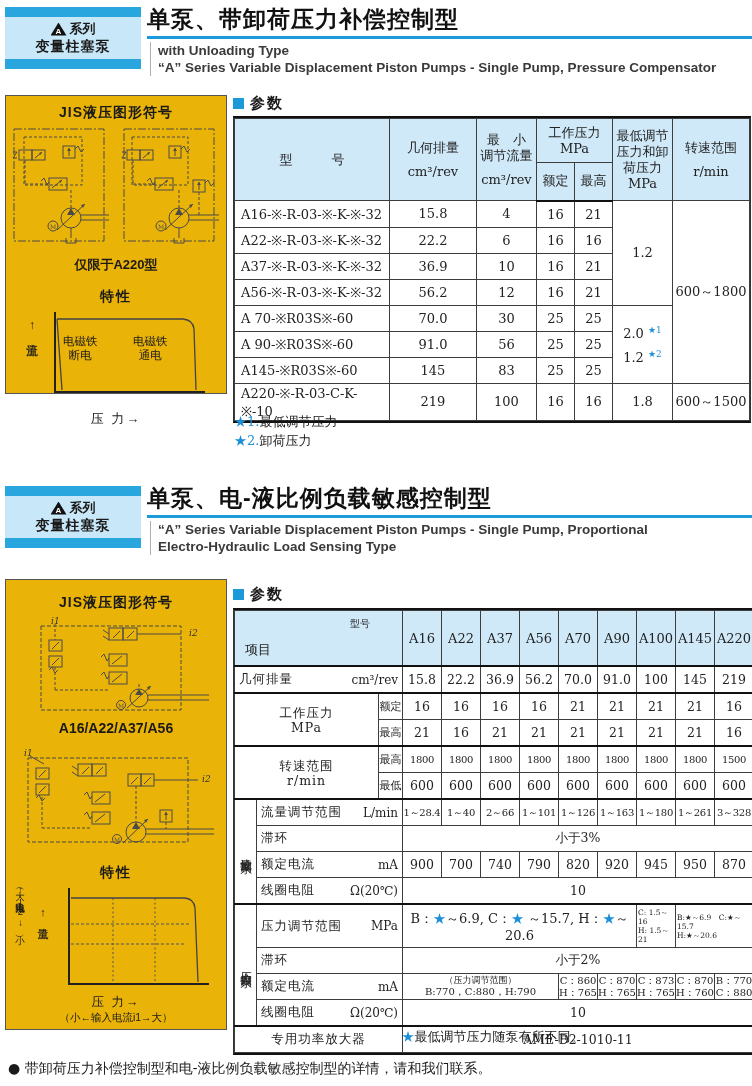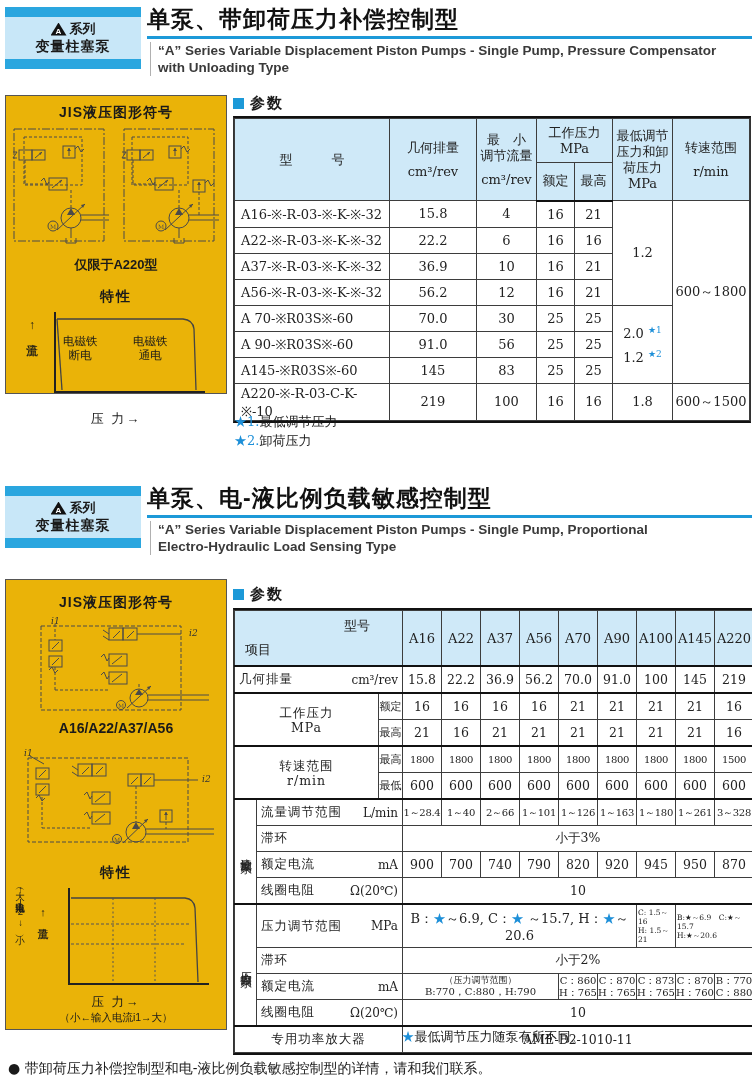--- a/index.html
+++ b/index.html
@@ -51,21 +51,21 @@
   .star-sm{color:#1d8fd8;font-size:9px;vertical-align:super;}
   .mp2 div{line-height:20px;}
   .notes{position:absolute;font-family:"DejaVu Serif","Liberation Serif",serif;font-size:13px;line-height:19px;}
   .t2{width:519px;font-size:12.5px;}
   .t2 td{height:25px;}
   .t2 tr.h td{height:54px;background:#cfe9f8;}
   .t2 tr.h td.hm{font-size:13px;}
   .t2 tr.tk td{border-top:2px solid #111;}
   .corner{position:relative;
     background:linear-gradient(to bottom right,rgba(0,0,0,0) calc(50% - 0.8px),#3d3d3d calc(50% - 0.8px),#3d3d3d calc(50% + 0.8px),rgba(0,0,0,0) calc(50% + 0.8px)),#cfe9f8;}
-  .corner .ct{position:absolute;top:6px;right:32px;font-size:13px;margin-left:11px;}
+  .corner .ct{position:absolute;top:6px;right:32px;font-size:10px;margin-left:11px;}
   .corner .cb{position:absolute;bottom:6px;left:10px;font-size:13px;}
   .item{padding:0 4px;}
   .item .fx{display:flex;justify-content:space-between;align-items:center;}
   .item .nm{font-size:12.5px;letter-spacing:1px;}
   .item .un{font-size:12px;}
   .lbl2 div{line-height:15px;font-size:12.5px;letter-spacing:1px;}
   .sub{font-size:11px;}
   .grp{writing-mode:vertical-rl;text-orientation:upright;font-size:11.5px;letter-spacing:1px;padding:2px 0;}
   .t2 td.sm{font-size:10px;letter-spacing:-0.3px;}
   .prange{font-size:13px;}
@@ -91,22 +91,22 @@
           </span>
         <span>系列</span>
       </div>
       <div class="badge-l2">变量柱塞泵</div>
     </div>
     <div class="badge-bar"></div>
   </div>
   <div class="sec-title" style="top:4px;">单泵、带卸荷压力补偿控制型</div>
   <div class="sec-rule" style="top:36px;"></div>
   <div class="sec-sub" style="top:42px;">
+    <div>with Unloading Type</div>
     <div>“A” Series Variable Displacement Piston Pumps - Single Pump, Pressure Compensator</div>
-    <div>with Unloading Type</div>
   </div>
 
   <div class="panel" style="top:95px;height:299px;">
     <div class="panel-title">JIS液压图形符号</div>
     <div class="circ-row">
       <svg width="100" height="130" viewBox="0 0 100 130">
         <g stroke="#4a4a4a" fill="none" stroke-width="1">
           <rect x="3" y="3" width="90" height="112" stroke-dasharray="8 2 2 2"></rect>
           <rect x="13" y="11" width="58" height="48" stroke-dasharray="3 2"></rect>
           <rect x="8" y="24" width="13" height="10"></rect>

